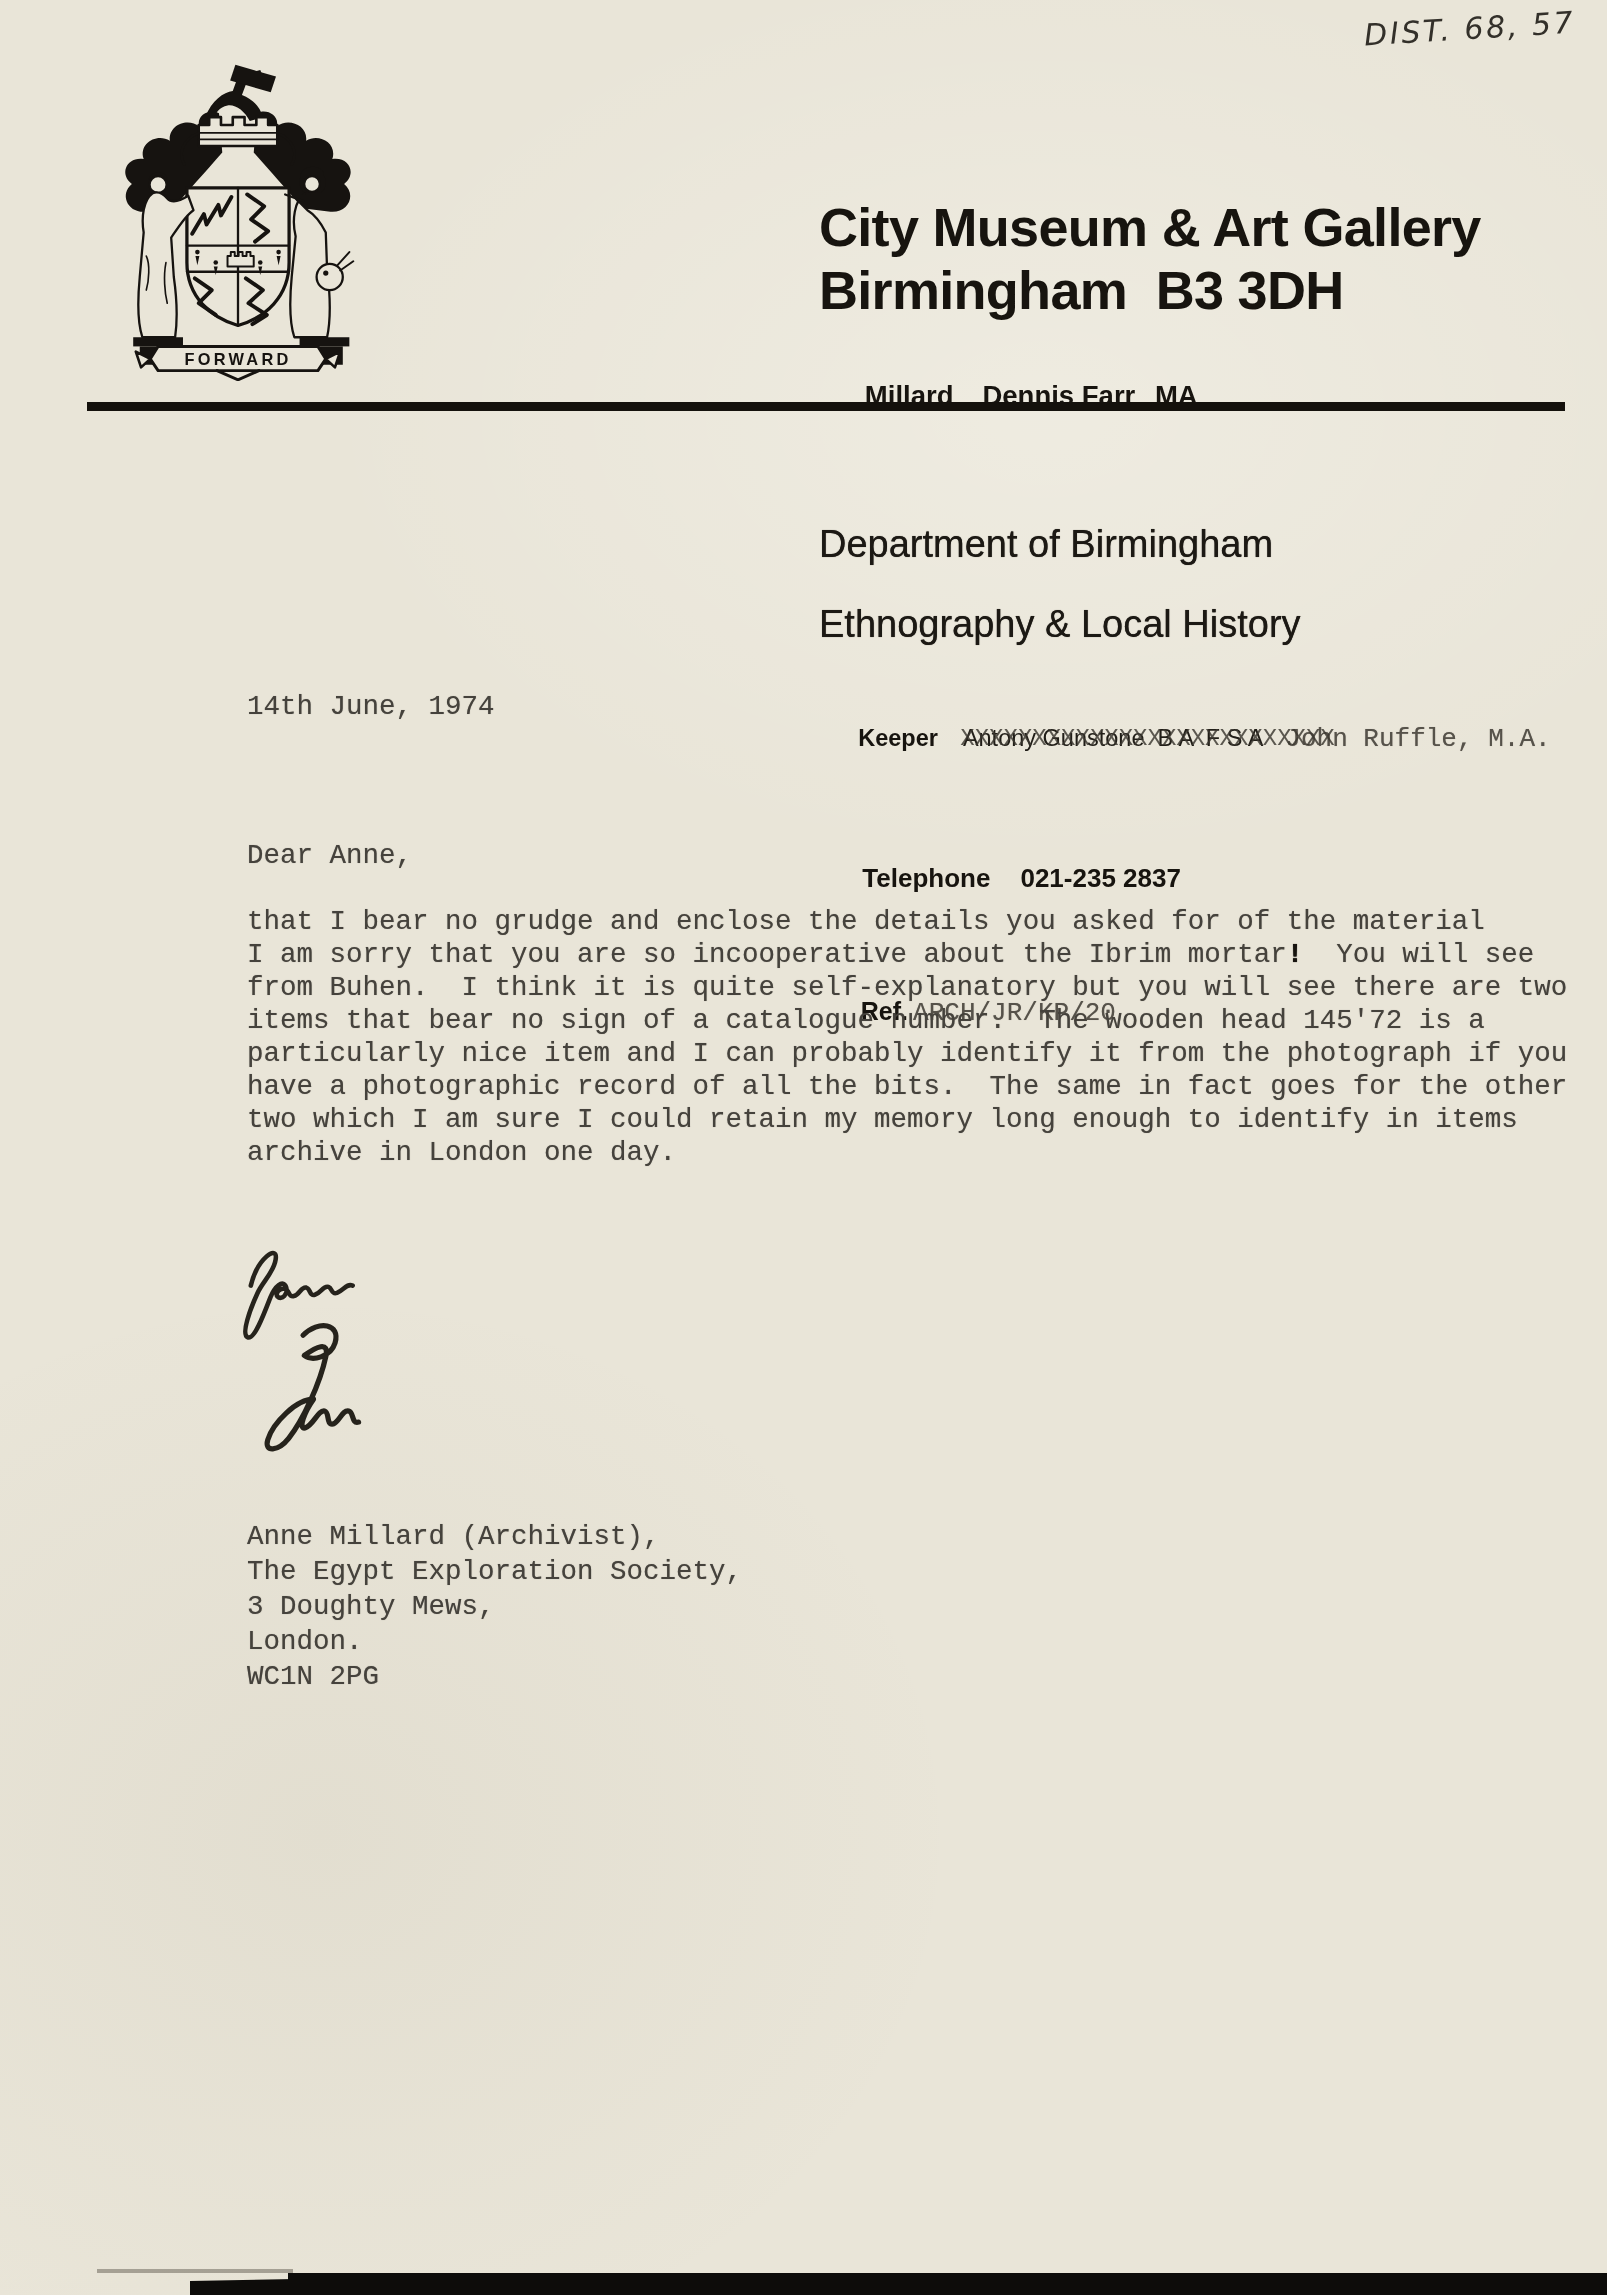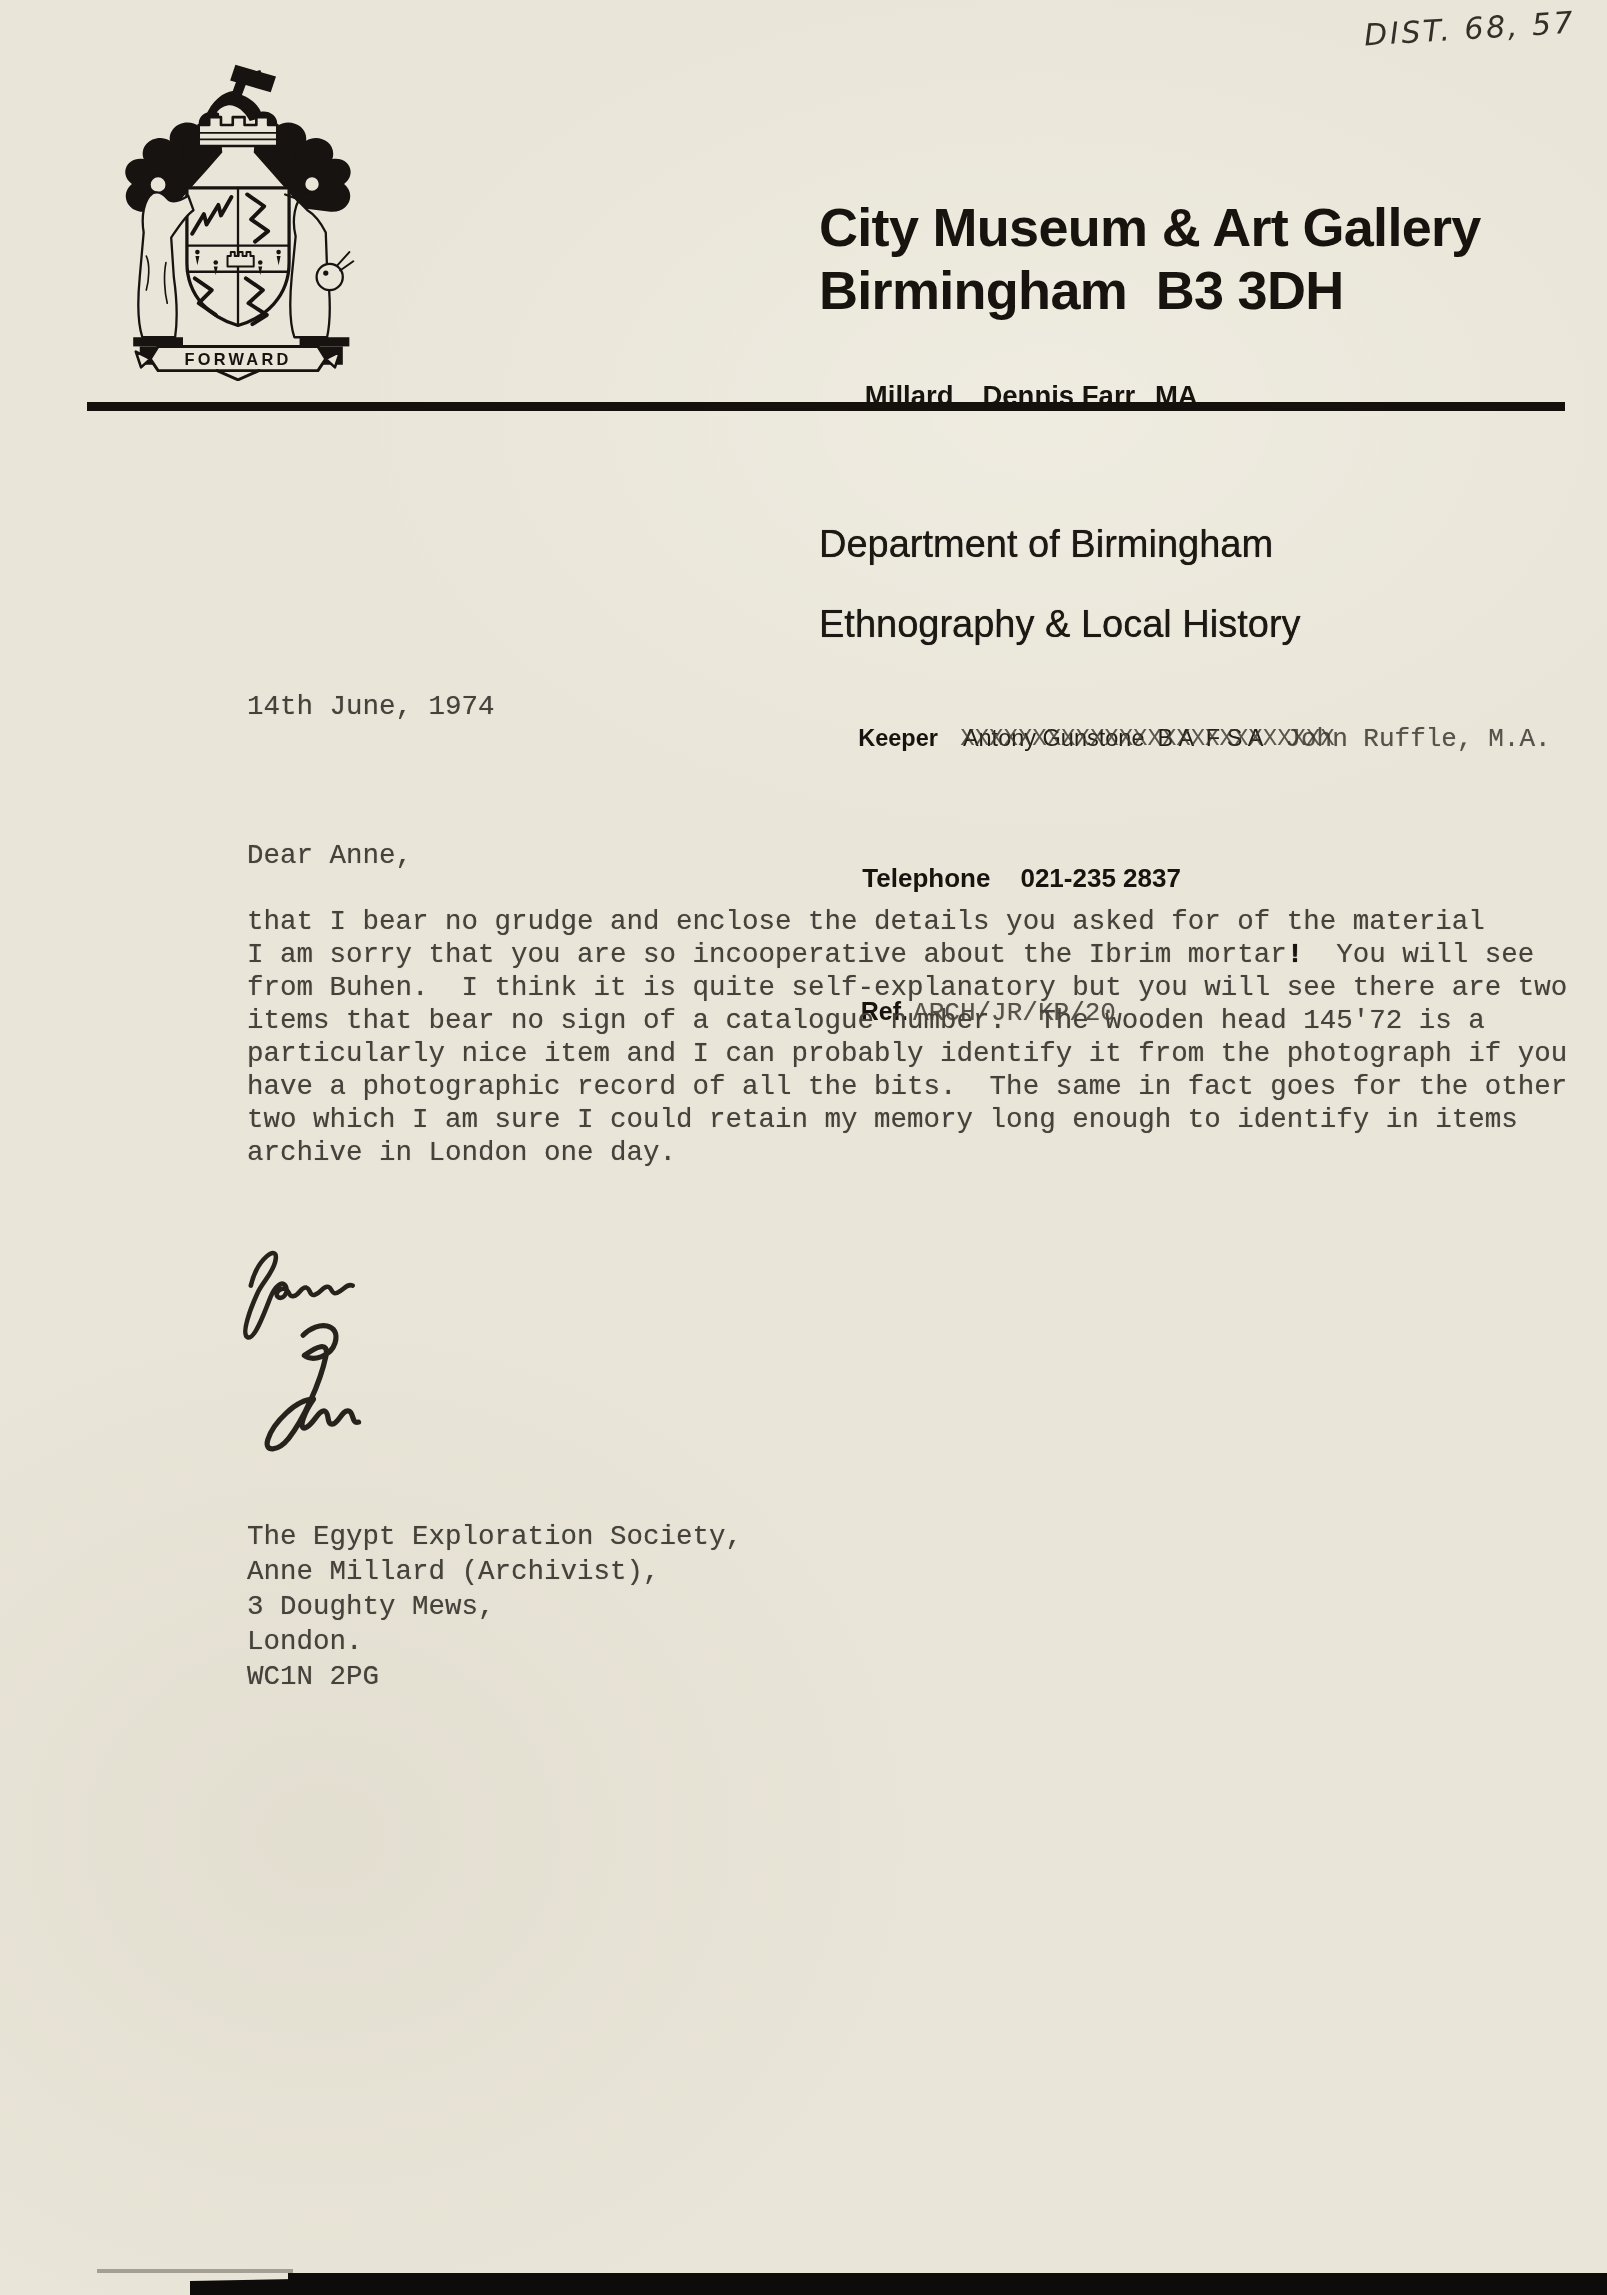--- a/index.html
+++ b/index.html
@@ -190,22 +190,22 @@
   <svg class="signature" width="196" height="222" viewBox="0 0 300 340">
     <g stroke="#26231c" fill="none" stroke-linecap="round" stroke-linejoin="round">
 
       <path stroke-width="7" d="M18,76 C28,34 60,12 56,36 C53,56 36,70 28,88 C17,112 3,150 13,155 C23,160 38,120 48,94 C55,77 67,66 72,78 C76,89 65,99 59,93 C55,88 62,79 70,81 C78,83 75,94 84,92 C93,90 95,77 103,79 C110,81 107,92 116,90 C126,87 129,75 137,78 C143,80 141,90 150,87 C160,83 165,72 174,76"></path>
 
       <path stroke-width="8" d="M98,152 C122,128 156,134 147,164 C140,186 112,192 100,183 C118,170 138,160 133,184 C124,226 98,282 76,310 C60,330 38,332 44,312 C52,286 88,250 114,250 C100,270 90,296 101,294 C114,290 121,266 131,268 C139,270 133,290 144,288 C154,284 158,266 168,268 C176,270 172,288 183,285"></path>
     </g>
   </svg>
 
   <div class="recipient mono tw">
+    <div class="pre">Anne Millard (Archivist),</div>
     <div class="pre">The Egypt Exploration Society,</div>
-    <div class="pre">Anne Millard (Archivist),</div>
     <div class="pre">3 Doughty Mews,</div>
     <div class="pre">London.</div>
     <div class="pre">WC1N 2PG</div>
   </div>
 
   <div class="scan-line"></div>
   <div class="scan-bar-wedge"></div>
   <div class="scan-bar"></div>
 
 </div>

